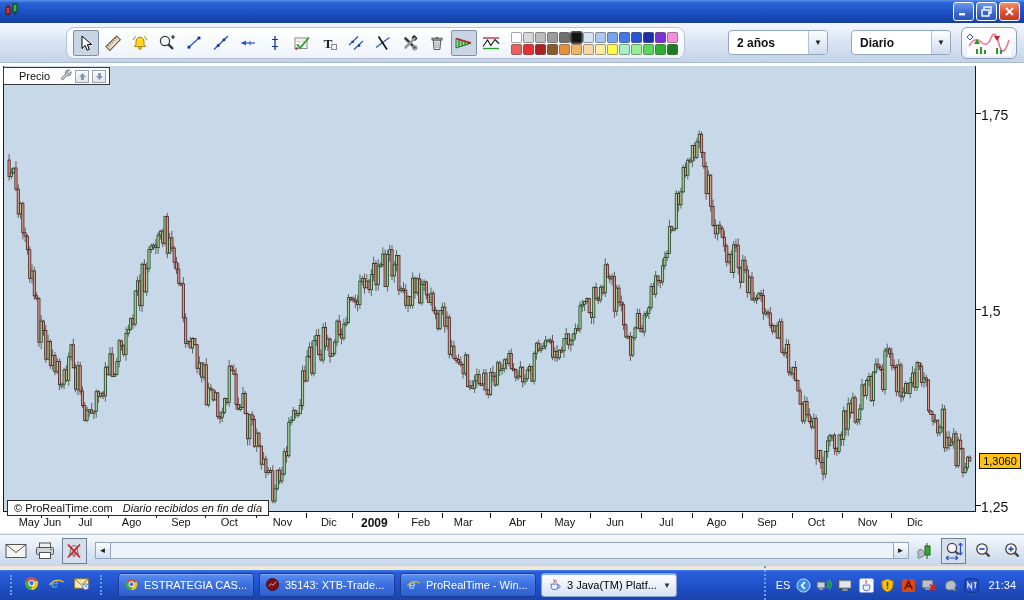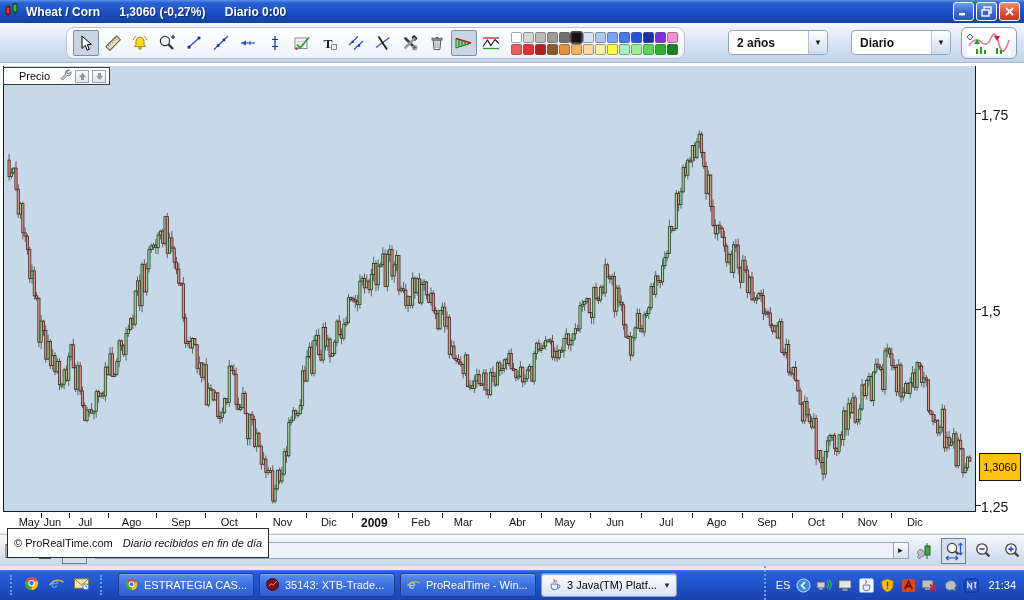--- a/index.html
+++ b/index.html
@@ -39,26 +39,26 @@
   
   .chart-wrap { position:absolute; left:0; top:63px; width:1024px; height:470px; background:#ffffff; }
   .plot { position:absolute; left:3px; top:3px; width:973px; height:446px; background:#c7d8e9;
     border-left:1px solid #1a1a1a; border-right:1px solid #1a1a1a; border-bottom:1px solid #1a1a1a; }
   .plot svg { position:absolute; left:0; top:0; }
   .precio-box { position:absolute; left:3px; top:4px; height:18px; background:#fdfdfd; border:1px solid #3a3a3a;
     display:flex; align-items:center; padding:0 3px 0 15px; gap:3px; z-index:5; }
   .precio-box .plabel { font-size:11px; color:#111; margin-right:6px; }
   .mini-btn { width:14px; height:13px; border:1px solid #9aa4b2; background:linear-gradient(180deg,#fbfcfd,#dfe5ec);
     display:flex; align-items:center; justify-content:center; }
-  .copyright { position:absolute; left:3px; top:434px; height:30px; background:#ffffff; border:1px solid #2a2a2a;
-    display:flex; align-items:center; padding:0 6px; gap:10px; z-index:6; font-size:11px; color:#111; white-space:nowrap;margin-top:28px; }
+  .copyright { position:absolute; left:3px; top:434px; height:16px; background:#ffffff; border:1px solid #2a2a2a;
+    display:flex; align-items:center; padding:0 6px; gap:10px; z-index:6; font-size:11px; color:#111; white-space:nowrap; }
   .copyright .note { font-style:italic; }
   .ylabel { position:absolute; font-size:14px; color:#111; left:981px; }
   .ytick { position:absolute; left:976px; width:5px; height:1px; background:#111; }
-  .price-tag { position:absolute; left:979px; width:42px; height:28px; background:#ffc20e; border:1px solid #111;
+  .price-tag { position:absolute; left:979px; width:42px; height:16px; background:#ffc20e; border:1px solid #111;
     font-size:11px; color:#000; display:flex; align-items:center; justify-content:center; z-index:7; }
   .xaxis { position:absolute; left:0; top:450px; width:1024px; height:20px; background:#fff; }
   .xlabel { position:absolute; top:3px; width:44px; text-align:center; font-size:11px; color:#111; }
   .xlabel.bold { font-weight:bold; font-size:12px; }
   .xtick { position:absolute; top:0; width:1px; height:5px; background:#111; }
 
   
   .bottom-bar { position:absolute; left:0; top:534px; width:1024px; height:32px;
     background:linear-gradient(180deg,#f6f9fd 0%,#dde7f3 50%,#c6d6ea 100%); border-top:1px solid #b8c6d8;
     display:flex; align-items:center; }
@@ -95,25 +95,20 @@
 
   <div class="titlebar">
     <span>
       <svg width="16" height="16" viewBox="0 0 16 16">
         <line x1="4" y1="2" x2="4" y2="14" stroke="#7a1010"></line>
           <rect x="2" y="5" width="4" height="7" fill="#d03a2a" stroke="#5a0a0a"></rect>
         <line x1="11" y1="1" x2="11" y2="13" stroke="#0a3a0a"></line>
           <rect x="9" y="2" width="4" height="8" fill="#3ab43a" stroke="#0a3a0a"></rect>
       </svg>
     </span>
-    <div class="ttext">
-      <span>Wheat / Corn</span>
-      <span>1,3060 (-0,27%)</span>
-      <span>Diario  0:00</span>
-    </div>
     <div class="winbtns">
       <div class="wbtn">
         <svg width="11" height="11" viewBox="0 0 11 11">
             <rect x="1" y="7" width="6" height="2.4" fill="#fff"></rect>
           </svg>
       </div>
       <div class="wbtn">
         <svg width="11" height="11" viewBox="0 0 11 11">
             <rect x="3" y="1" width="7" height="6" fill="none" stroke="#fff" stroke-width="1.4"></rect>
             <rect x="1" y="4" width="7" height="6" fill="#3a66cc" stroke="#fff" stroke-width="1.4"></rect>

